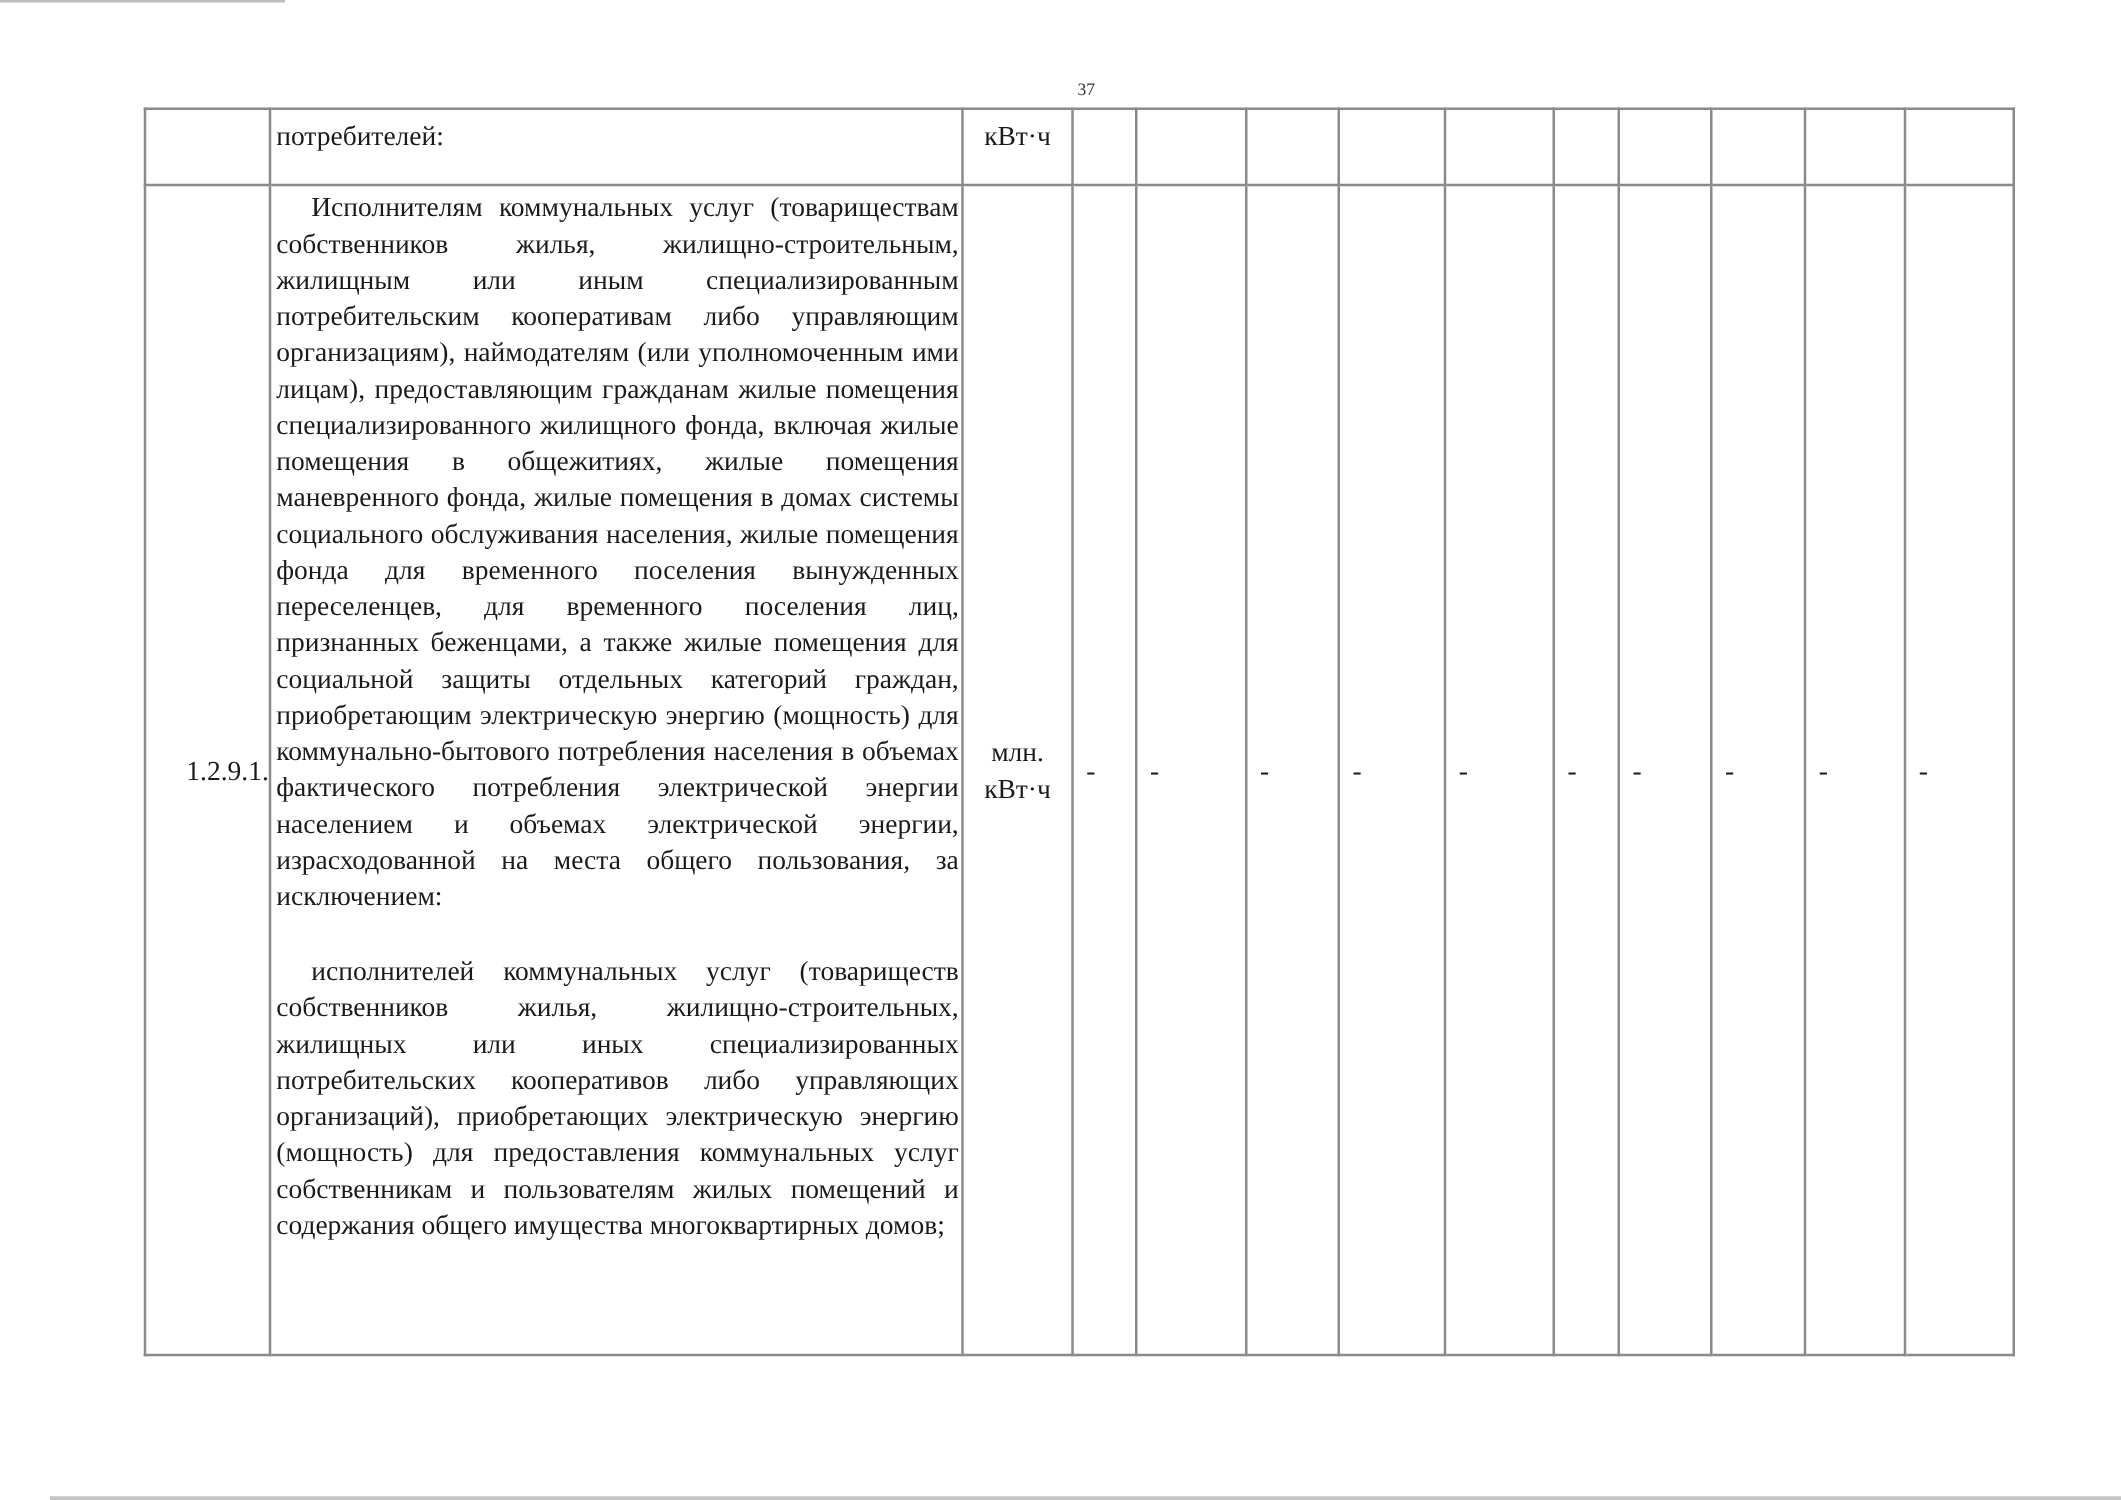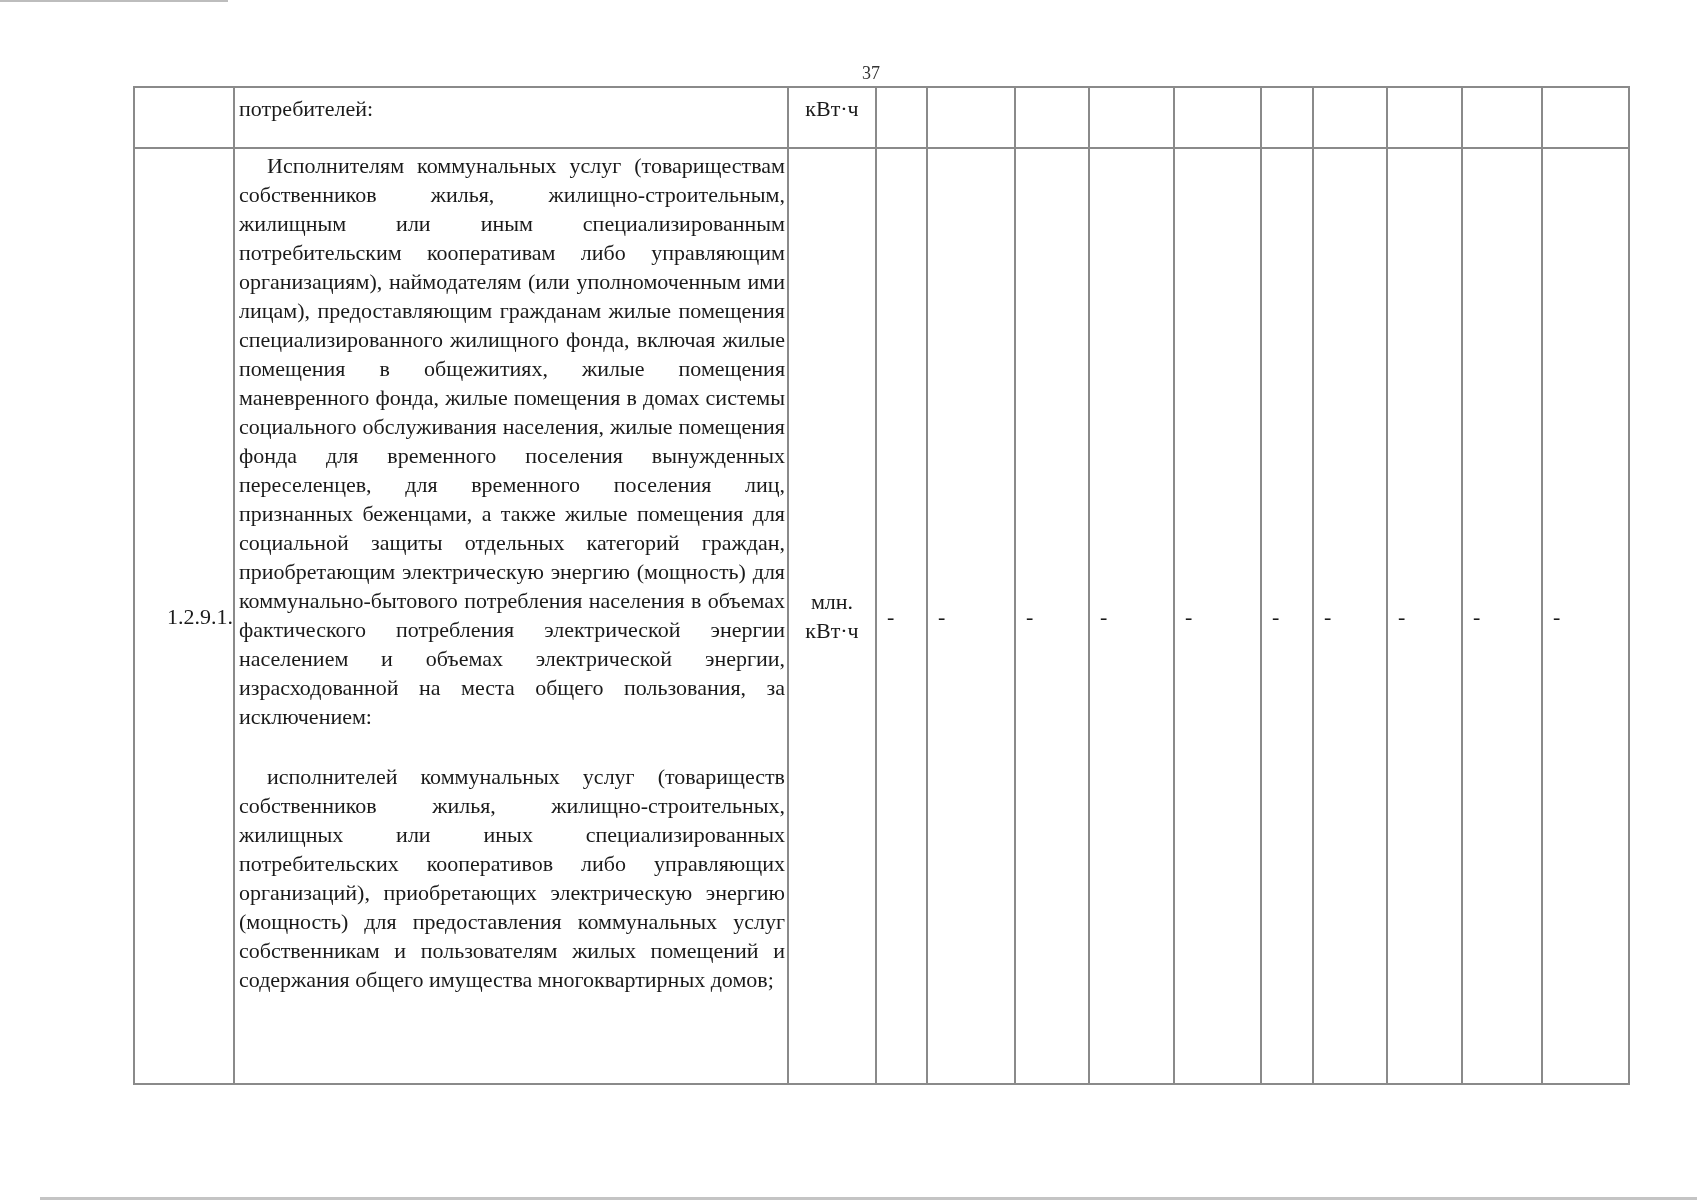--- a/index.html
+++ b/index.html
@@ -28,27 +28,27 @@
     left: 40px;
     top: 1197px;
     width: 1657px;
     height: 3px;
     background: #c4c4c4;
   }
   .page-number {
     position: absolute;
     left: 862px;
     top: 61px;
-    font-size: 18px;
+    font-size: 14px;
     line-height: 24px;
     color: #333;
   }
   table.doc-table {
     position: absolute;
-    left: 133px;
+    left: 115px;
     top: 86px;
     border-collapse: collapse;
     table-layout: fixed;
   }
   table.doc-table td {
     border: 2px solid #8a8a8a;
     padding: 0;
     vertical-align: top;
     font-size: 22px;
     line-height: 29px;

